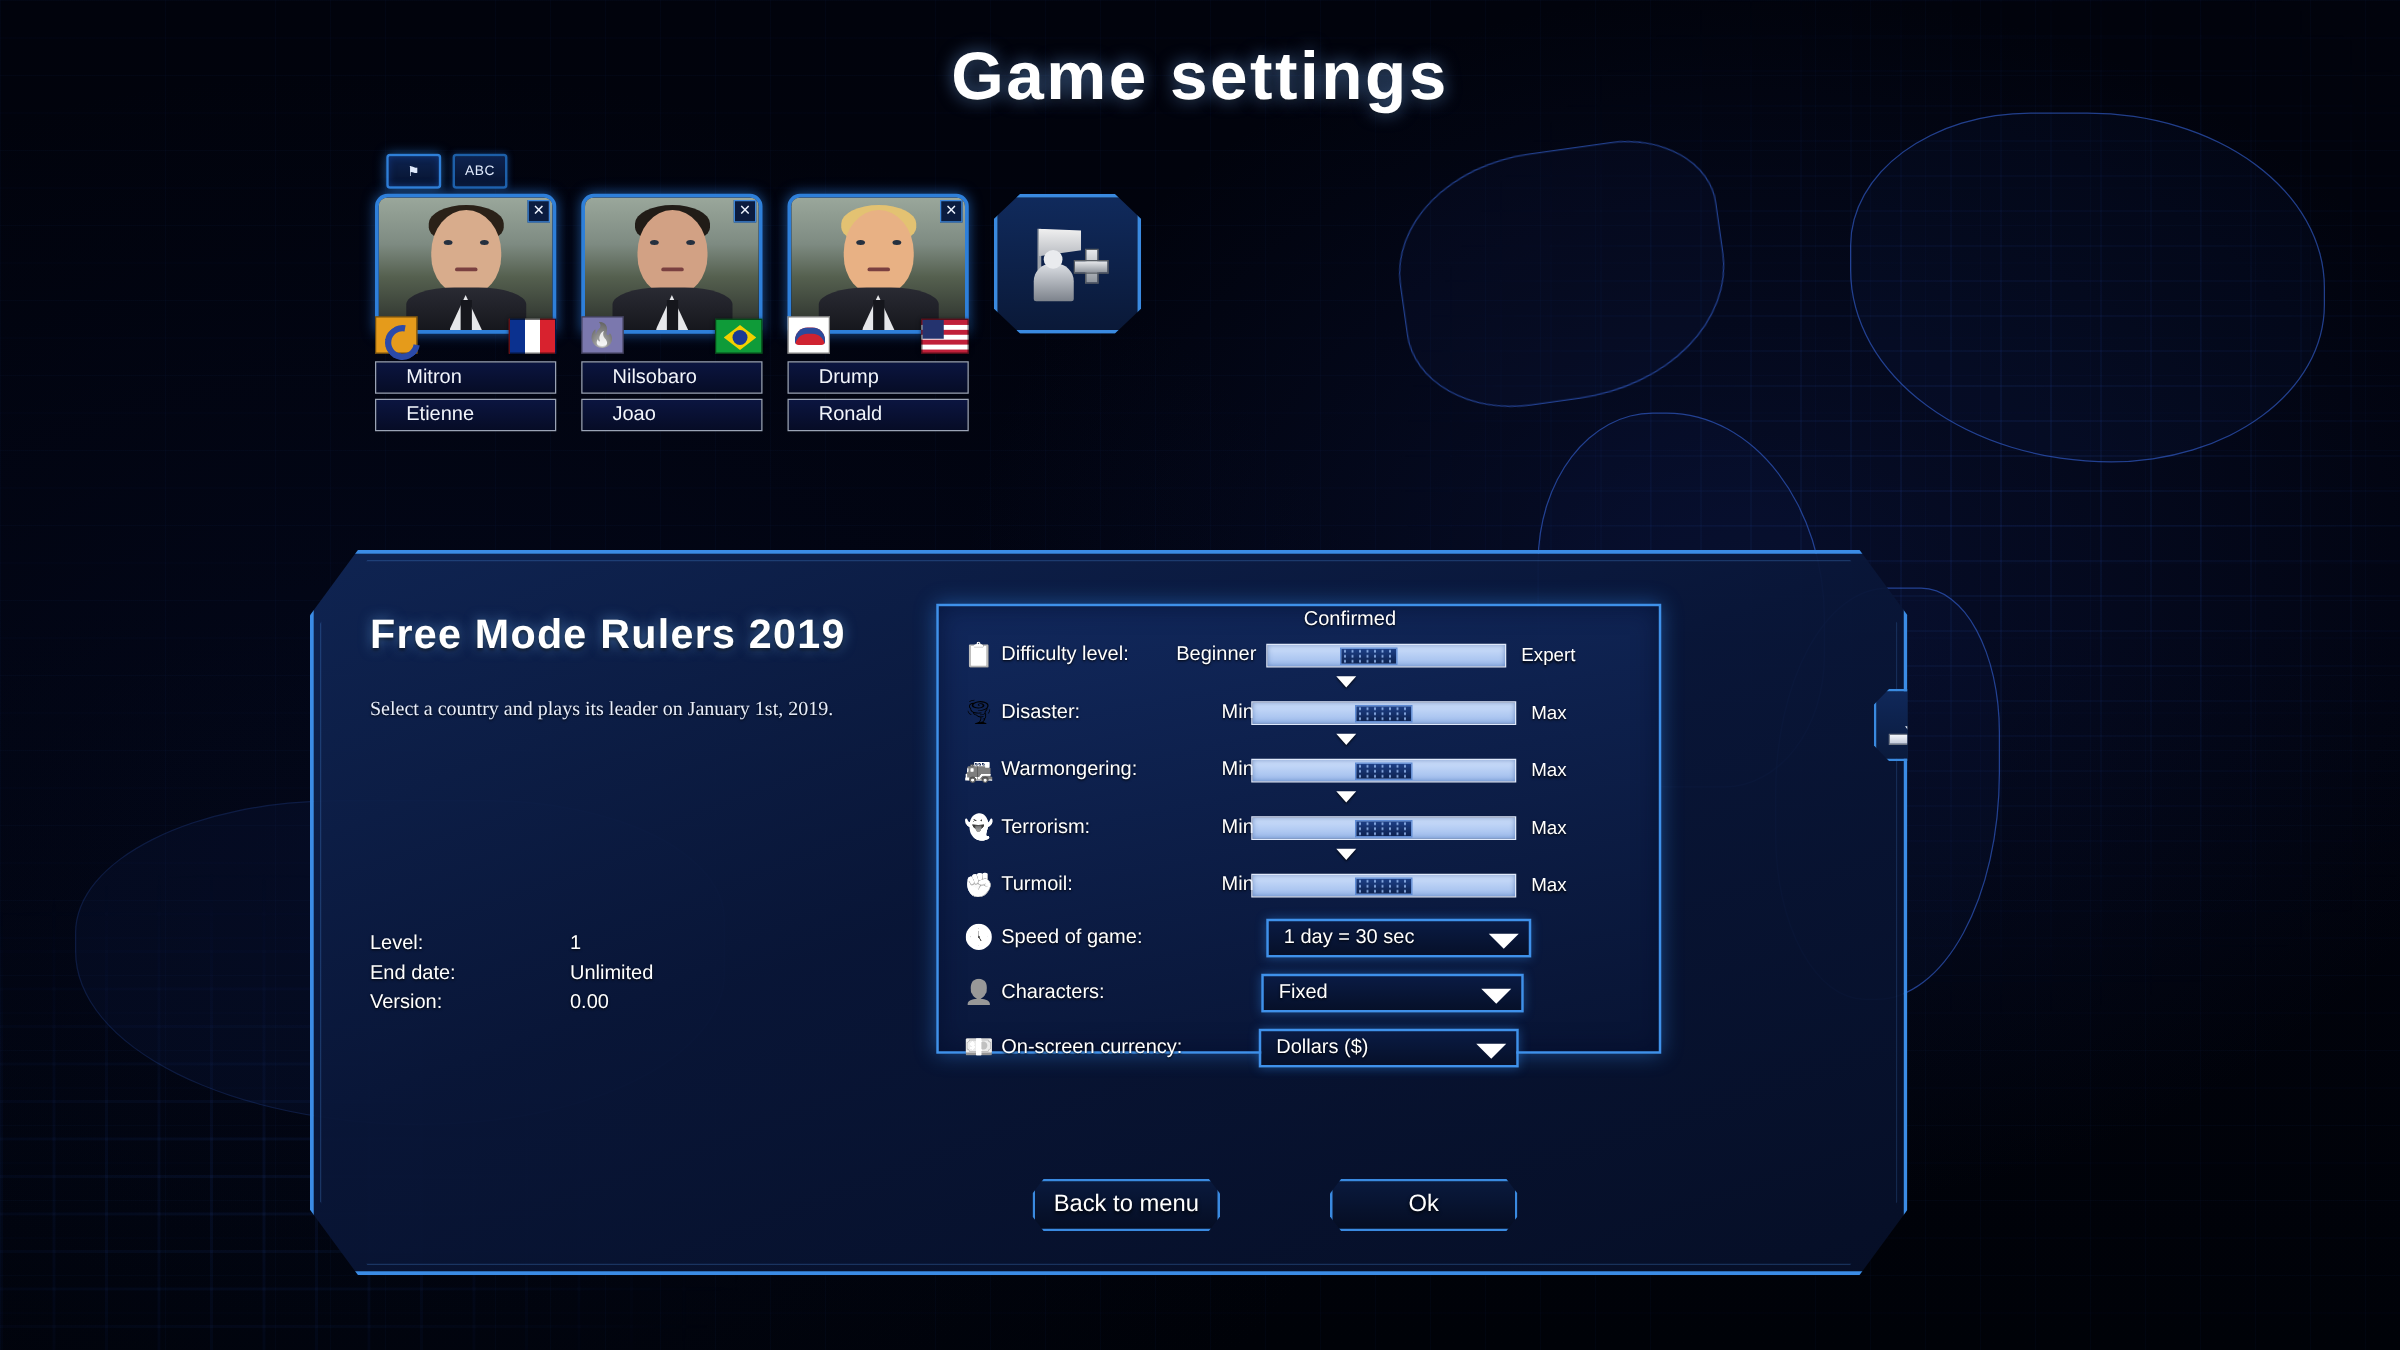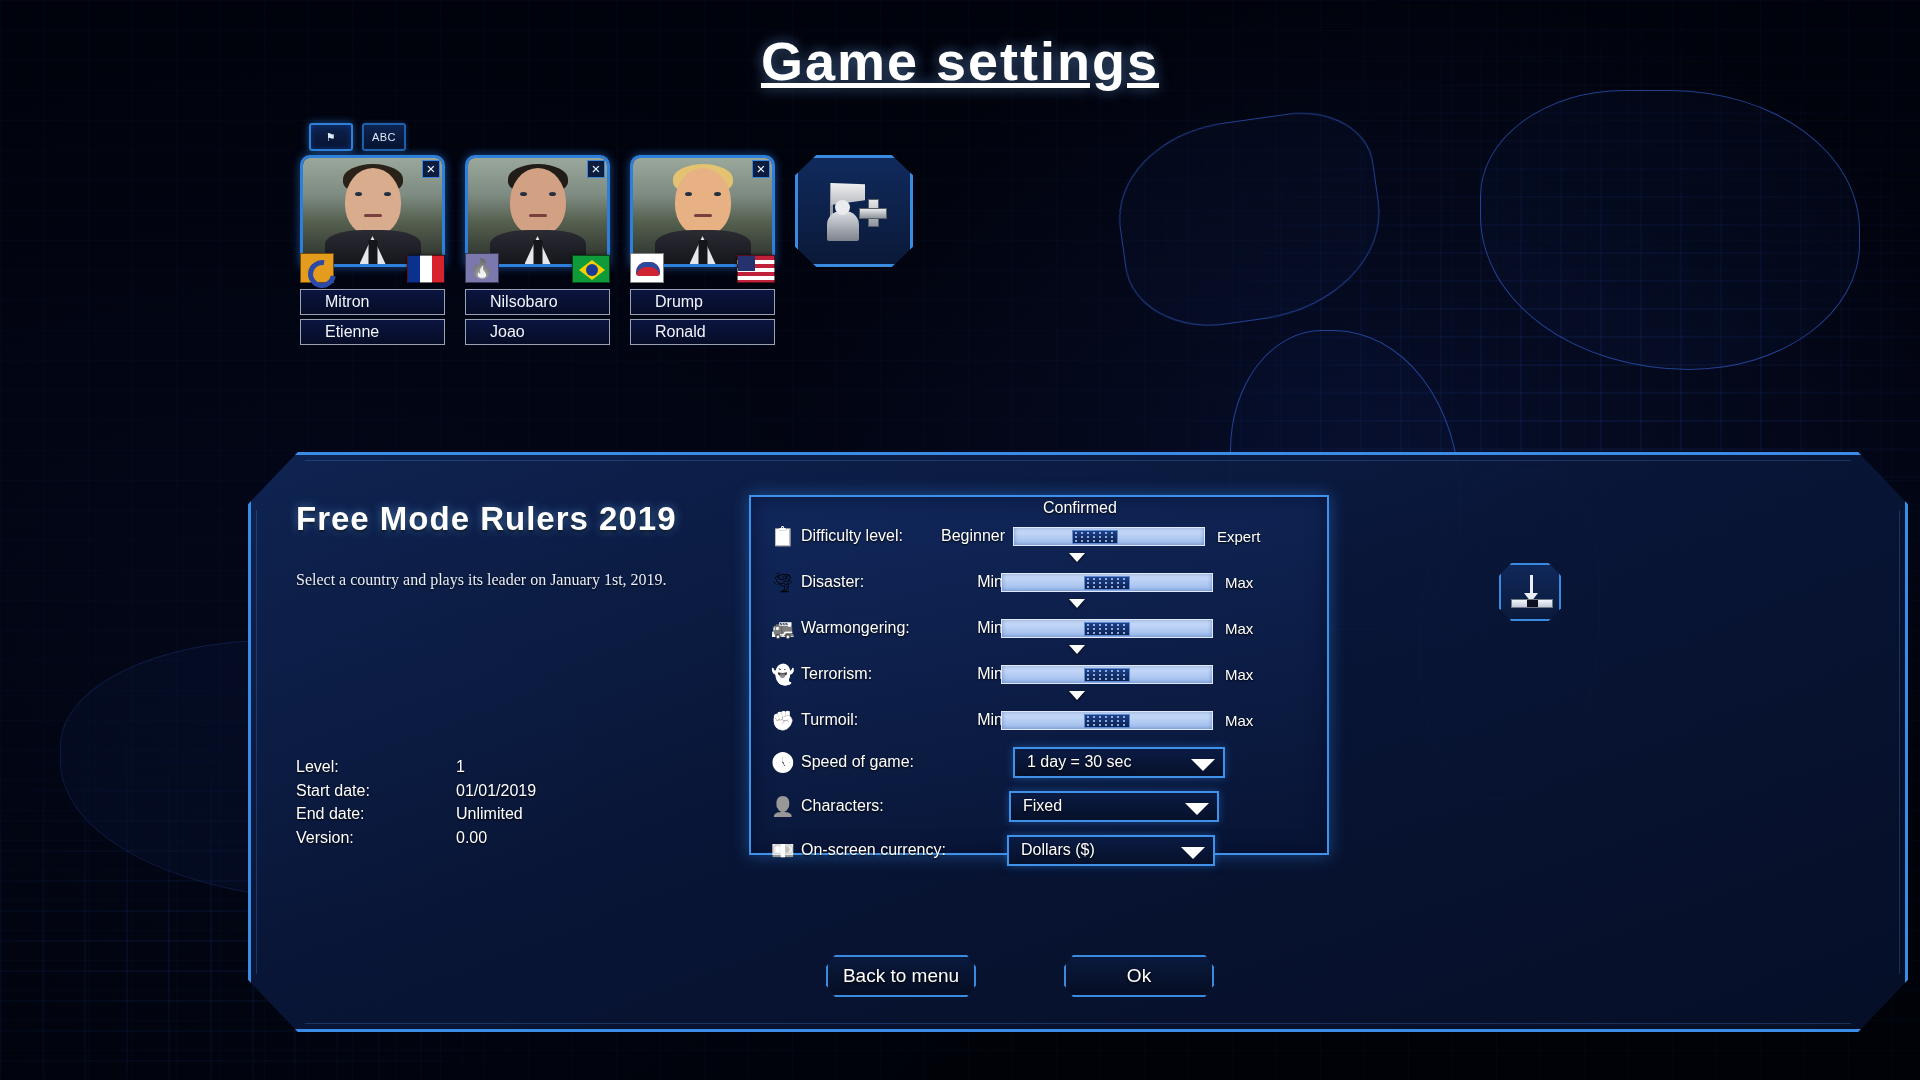--- a/index.html
+++ b/index.html
@@ -59,21 +59,20 @@
   }
 
   
   .page-title {
     position: absolute; top: 30px; left: 0; width: 1920px;
     text-align: center;
     font-size: 54px; font-weight: bold;
     letter-spacing: 2px;
     color: #ffffff;
     text-shadow: 0 0 14px rgba(120,180,255,.55), 0 2px 3px rgba(0,0,0,.9);
-    text-decoration: underline;
   }
 
   
   .toolbar { position: absolute; left: 309px; top: 123px; display: flex; gap: 9px; }
   .tb-btn {
     width: 44px; height: 28px;
     background: linear-gradient(180deg,#0d2350,#07132f);
     border: 2px solid #2f7fd8;
     border-radius: 3px;
     box-shadow: 0 0 9px rgba(50,140,240,.55), inset 0 0 6px rgba(20,60,140,.7);
@@ -198,26 +197,25 @@
   .add-slot .fm-plus { position:absolute; right:-2px; top:18px; width:26px; height:26px; }
   .add-slot .fm-plus::before, .add-slot .fm-plus::after {
     content:""; position:absolute; background: linear-gradient(180deg,#e6e8eb,#8f959d); border:1px solid #5a5f66;
   }
   .add-slot .fm-plus::before { left: 9px; top: 0; width: 9px; height: 26px; }
   .add-slot .fm-plus::after  { left: 0; top: 9px; width: 26px; height: 9px; }
 
   
   .main-panel {
     position: absolute; left: 248px; top: 440px;
-    width: 1660px; height: 580px;
+    width: 1278px; height: 580px;
     background: linear-gradient(160deg, rgba(16,38,86,.93) 0%, rgba(9,22,56,.95) 45%, rgba(6,15,40,.96) 100%);
     border: 3px solid #3b8ce6;
     clip-path: polygon(3% 0, 97% 0, 100% 9%, 100% 91%, 97% 100%, 3% 100%, 0 91%, 0 9%);
     box-shadow: 0 0 26px rgba(45,130,235,.45);
-    margin-top: 12px;
   }
   .panel-inner-glow {
     position:absolute; inset: 5px;
     border: 1px solid rgba(80,150,240,.25);
     clip-path: polygon(3% 0, 97% 0, 100% 9%, 100% 91%, 97% 100%, 3% 100%, 0 91%, 0 9%);
     pointer-events: none;
   }
   .scenario-title {
     position: absolute; left: 45px; top: 45px;
     font-size: 33px; font-weight: bold; color: #ffffff;
@@ -446,24 +444,20 @@
 
     <div class="scenario-title">Free Mode Rulers 2019</div>
     <div class="scenario-desc">Select a country and plays its leader on January 1st, 2019.</div>
 
     <div class="info-table">
       <div class="info-row">
         <span class="k">Level:</span>
         <span class="v">1</span>
       </div>
       <div class="info-row">
-        <span class="k">Start date:</span>
-        <span class="v">01/01/2019</span>
-      </div>
-      <div class="info-row">
         <span class="k">End date:</span>
         <span class="v">Unlimited</span>
       </div>
       <div class="info-row">
         <span class="k">Version:</span>
         <span class="v">0.00</span>
       </div>
     </div>
 
     <div class="settings-box">

